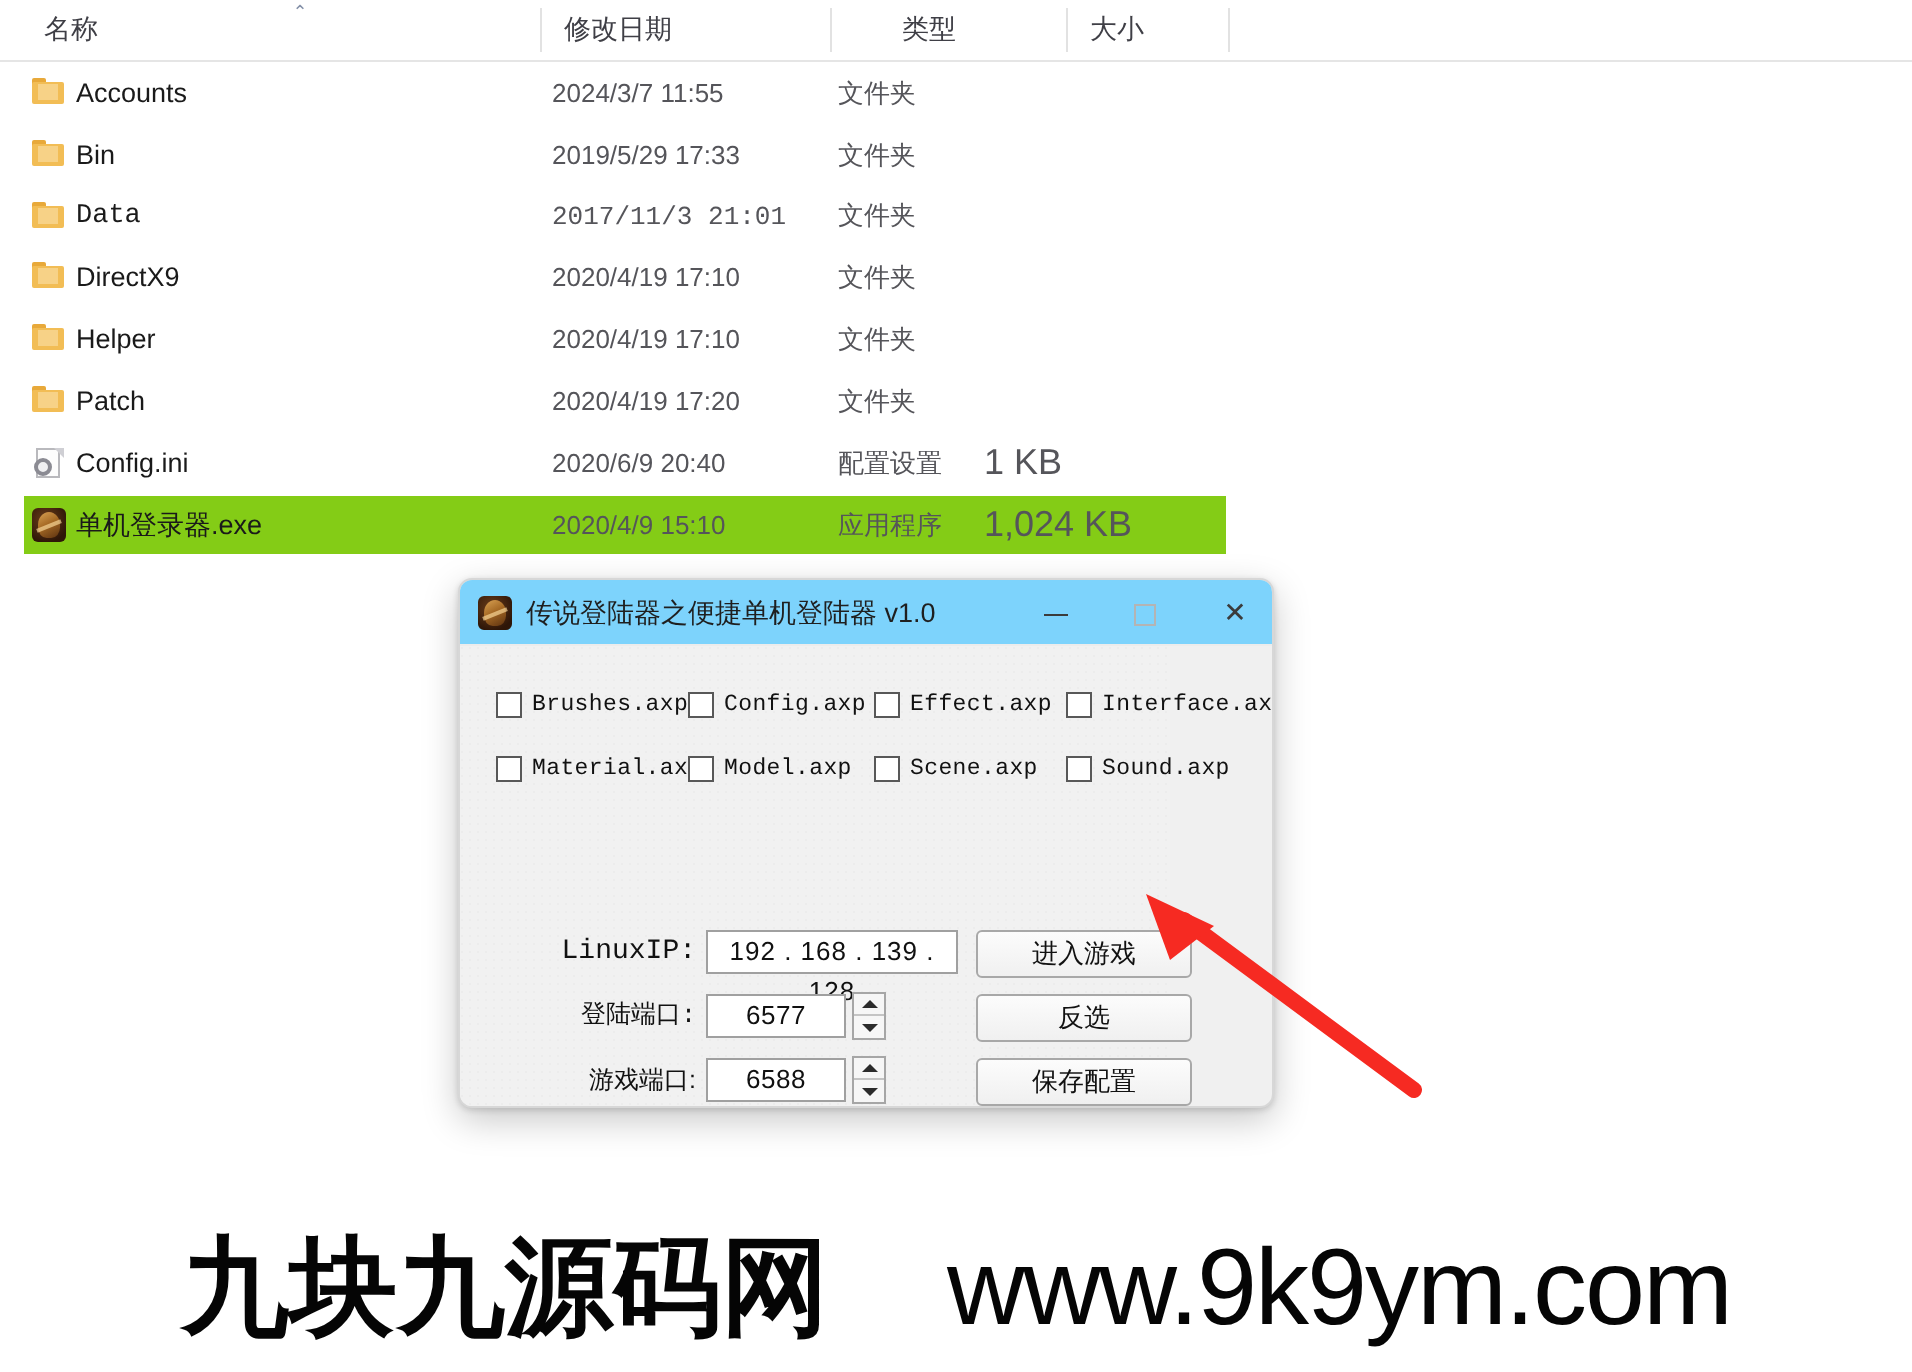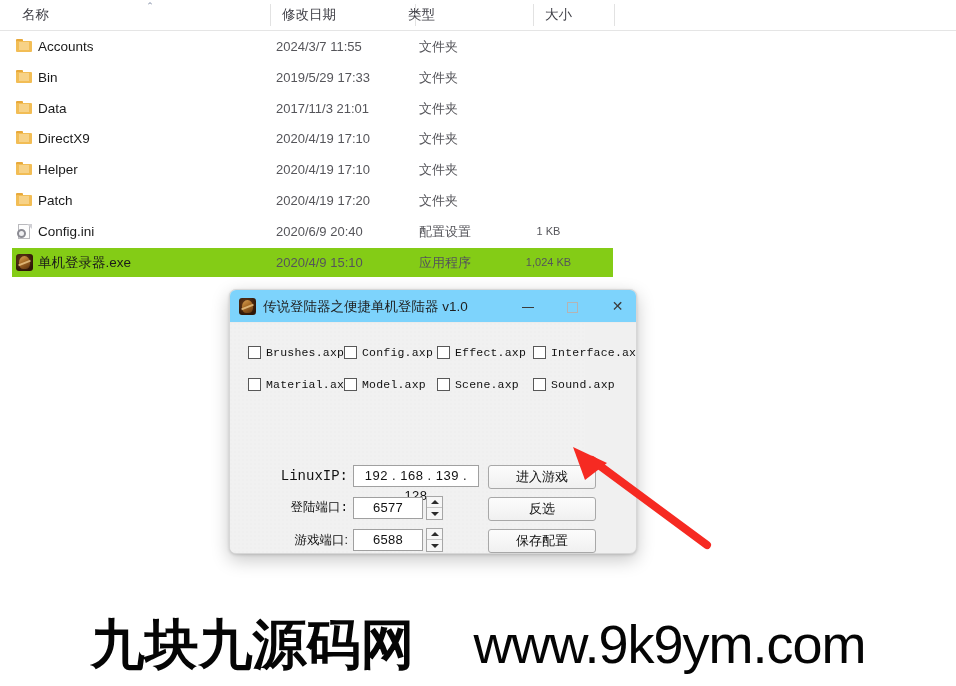--- a/index.html
+++ b/index.html
@@ -102,23 +102,23 @@
     font-size: 13px;
     color: #55555a;
     white-space: nowrap;
   }
   .fr-size {
     position: absolute;
     left: 480px; top: 0;
     width: 113px;
     height: 29px;
     line-height: 29px;
-    font-size: 11px;
+    font-size: 18px;
     color: #55555a;
-    text-align: center;
+    text-align: left;
     white-space: nowrap;
   }
 
   
   .icon-folder {
     position: relative;
   }
   .icon-folder .tab {
     position: absolute;
     left: 0; top: 1px;
@@ -407,21 +407,21 @@
 <body>
 
 <div id="explorer">
 
   <div id="col-header">
     <div id="sort-caret">⌃</div>
   <div class="col-cell" style="left: 12px;">名称</div>
       <div class="col-sep" style="left: 270px;"></div>
       <div class="col-cell" style="left: 272px;">修改日期</div>
       <div class="col-sep" style="left: 415px;"></div>
-      <div class="col-cell" style="left: 394px; padding-left: 14px;">类型</div>
+      <div class="col-cell" style="left: 437px; padding-left: 14px;">类型</div>
       <div class="col-sep" style="left: 533px;"></div>
       <div class="col-cell" style="left: 535px;">大小</div>
       <div class="col-sep" style="left: 614px;"></div>
     </div>
 
   <div id="rows-host">
       <div class="file-row" style="top: 32px;">
         <div class="fr-icon icon-folder">
           <div class="tab"></div>
           <div class="body"></div>
@@ -436,21 +436,21 @@
         <div class="fr-icon icon-folder">
           <div class="tab"></div>
           <div class="body"></div>
           <div class="sheet"></div>
         </div>
         <div class="fr-name">Bin</div>
         <div class="fr-date">2019/5/29 17:33</div>
         <div class="fr-type">文件夹</div>
         <div class="fr-size"></div>
       </div>
-      <div class="file-row" style="top: 93.6px;">
+      <div class="file-row" style="top: 93.6px; font-family: Liberation Mono, monospace;">
         <div class="fr-icon icon-folder">
           <div class="tab"></div>
           <div class="body"></div>
           <div class="sheet"></div>
         </div>
         <div class="fr-name">Data</div>
         <div class="fr-date">2017/11/3 21:01</div>
         <div class="fr-type">文件夹</div>
         <div class="fr-size"></div>
       </div>

